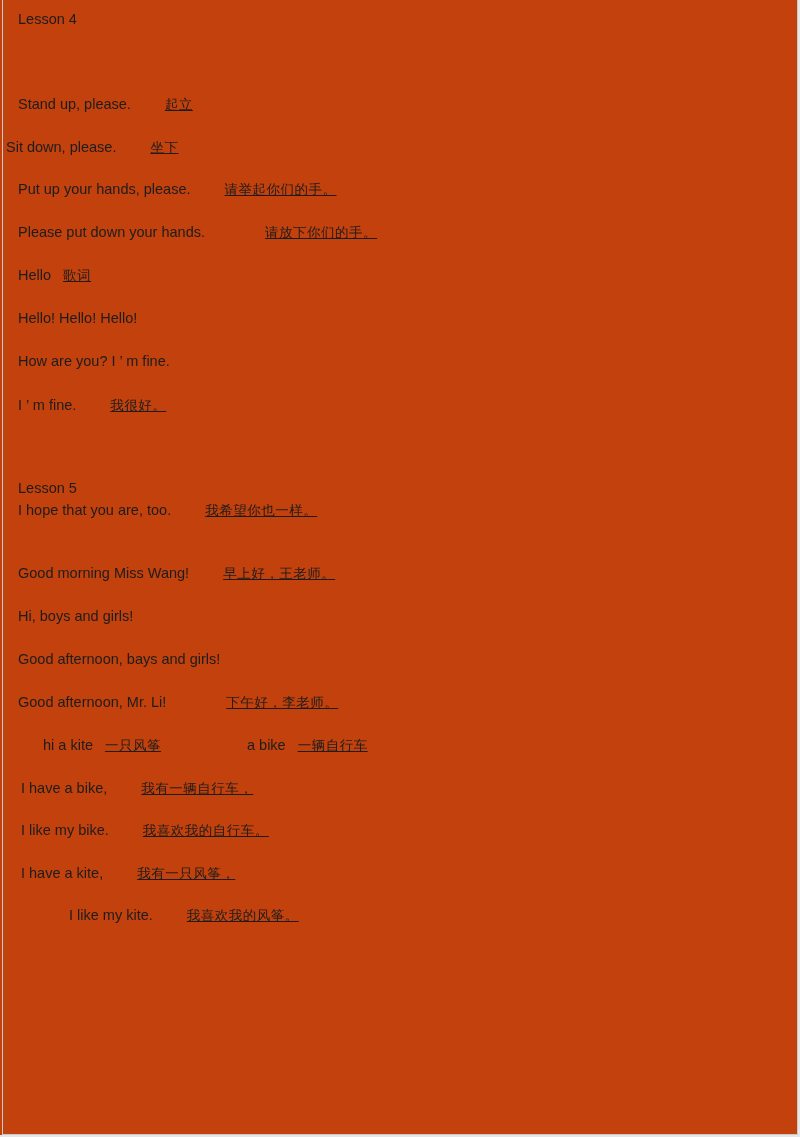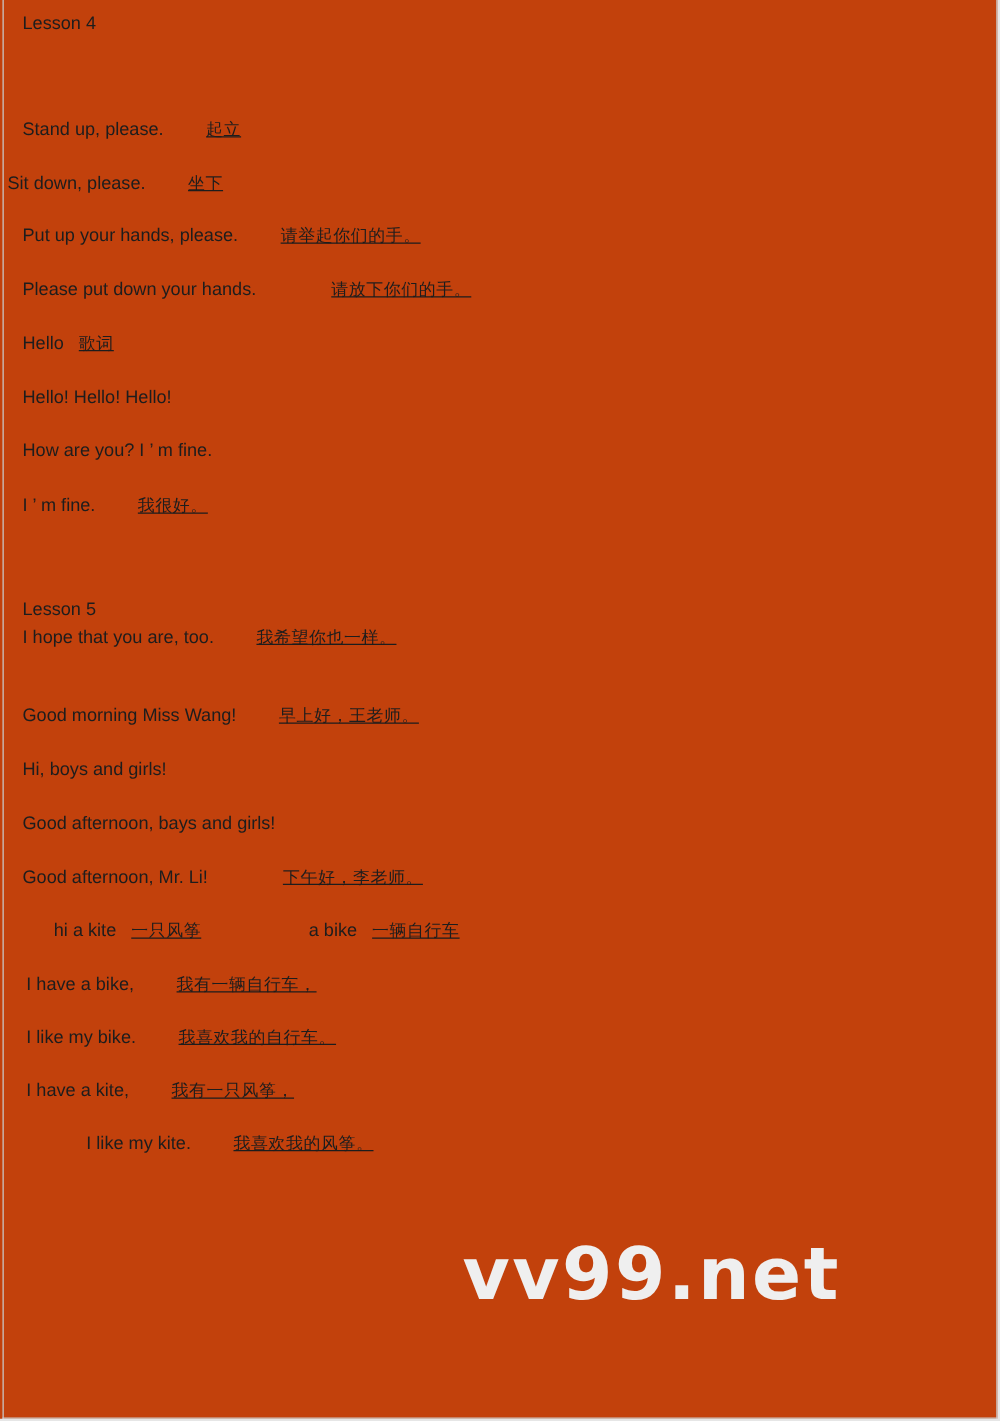--- a/index.html
+++ b/index.html
@@ -142,16 +142,15 @@
       <div class="line" style="top: 607px; left: 18px;"><span class="en">Hi, boys and girls!</span></div>
       <div class="line" style="top: 650px; left: 18px;"><span class="en">Good afternoon, bays and girls!</span></div>
       <div class="line" style="top: 693px; left: 18px; text-align: center;"><span class="en">Good afternoon, Mr. Li!</span><span class="gap-lg"></span><span class="zh">下午好，李老师。</span></div>
       <div class="line" style="top: 736px; left: 19px; margin-left: 24px;"><span class="en">hi   a kite</span><span class="gap-sm"></span><span class="zh">一只风筝</span><span class="gap-xl"></span><span class="en">a bike</span><span class="gap-sm"></span><span class="zh">一辆自行车</span></div>
       <div class="line" style="top: 779px; left: 21px;"><span class="en">I have a bike,</span><span class="gap-md"></span><span class="zh">我有一辆自行车，</span></div>
       <div class="line" style="top: 821px; left: 21px;"><span class="en">I like my bike.</span><span class="gap-md"></span><span class="zh">我喜欢我的自行车。</span></div>
       <div class="line" style="top: 864px; left: 21px;"><span class="en">I have a kite,</span><span class="gap-md"></span><span class="zh">我有一只风筝，</span></div>
       <div class="line" style="top: 906px; left: 21px; margin-left: 48px;"><span class="en">I like my kite.</span><span class="gap-md"></span><span class="zh">我喜欢我的风筝。</span></div>
     </div>
 
-  <div class="watermark">vv99.net</div>
 
 
 </div>
 
 </body></html>

